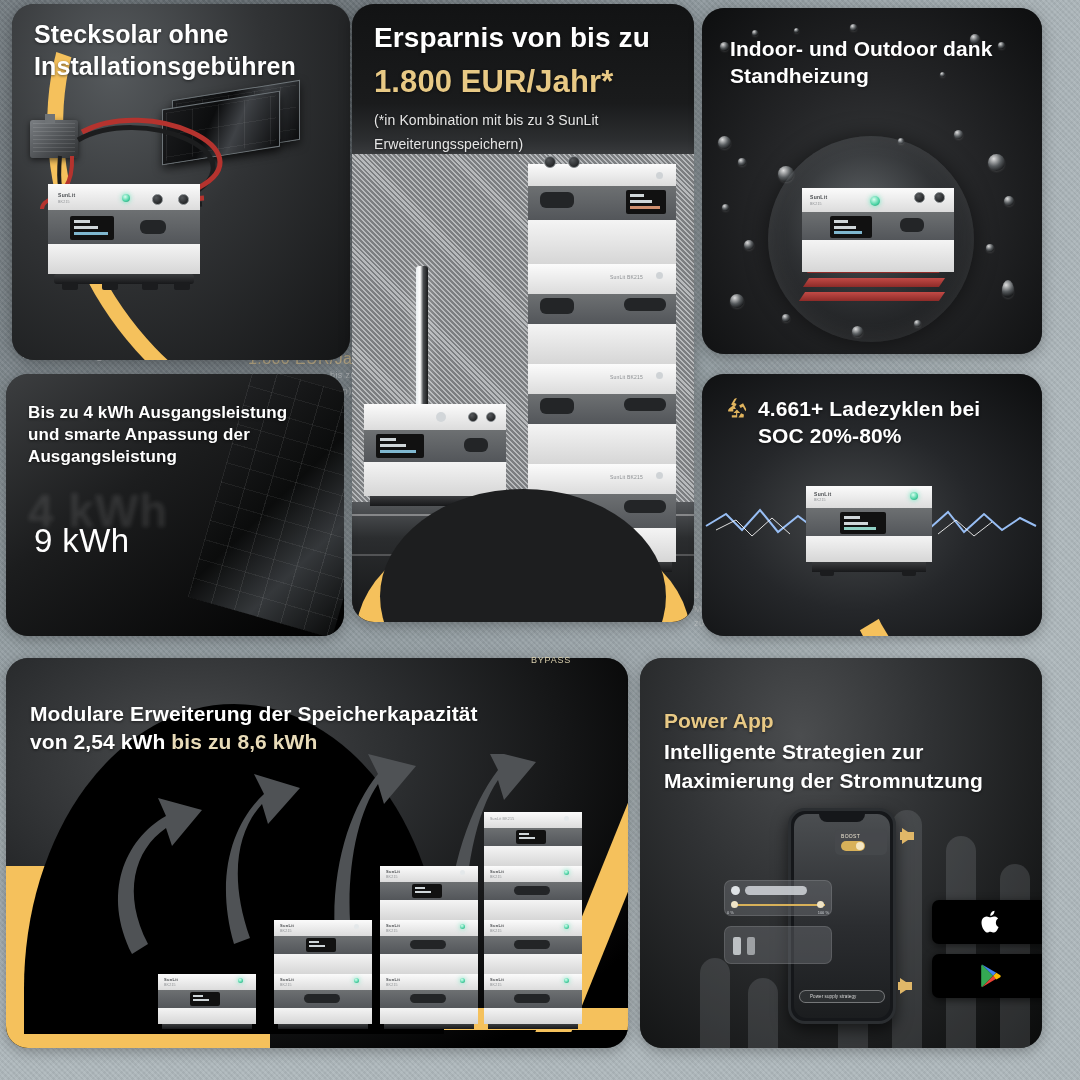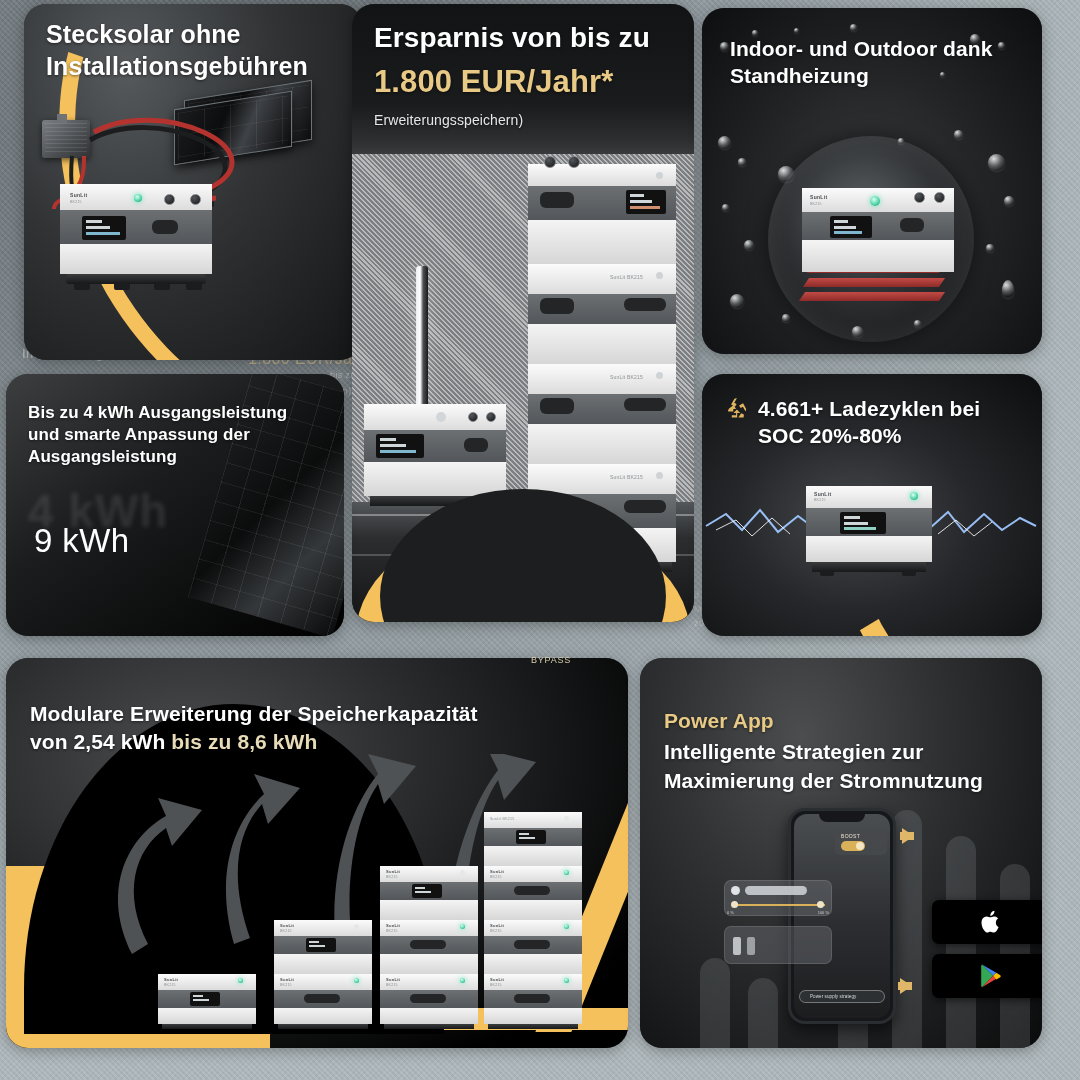--- a/index.html
+++ b/index.html
@@ -49,21 +49,21 @@
     font-weight:600;
     line-height:1.28;
     letter-spacing:.1px;
     z-index:9;
     text-shadow:0 1px 3px rgba(0,0,0,.55);
   }
   .gold { color:#e8c985; }
   .cream { color:#e8dbb8; }
 
   
-  #p1{ left:24px; top:4px; width:338px; height:356px; }
+  #p1{ left:12px; top:4px; width:338px; height:356px; }
   #p1 .inner{
     background:
       radial-gradient(ellipse at 30% 18%, #565a5d 0%, #313335 45%, #141516 100%);
   }
   #p1 .arc{
     position:absolute; width:440px; height:560px;
     right:-150px; top:-110px;
     border-radius:50%;
     border:16px solid #f5c15c;
     border-top-color:transparent;
@@ -394,20 +394,21 @@
   <div class="ubow"></div>
   <div class="ubowmask"></div>
 
   <div class="headline" style="left:22px; top:16px; font-size:28px;">
     <div>Ersparnis von bis zu</div>
   </div>
   <div class="headline gold" style="left:22px; top:58px; font-size:31px;">
     <div>1.800 EUR/Jahr*</div>
   </div>
   <div class="headline" style="left:22px; top:105px; font-size:14px; font-weight:400; color:#e6e6e6; line-height:1.7;">
+    <div>(*in Kombination mit bis zu 3 SunLit</div>
     <div>Erweiterungsspeichern)</div>
   </div>
 </div>
 
 <div class="panel" id="p3">
   <div class="inner"></div>
 
   <div class="spot"></div>
 
   <div class="heatplate" style="left:108px; top:256px; width:132px; height:9px;"></div>

